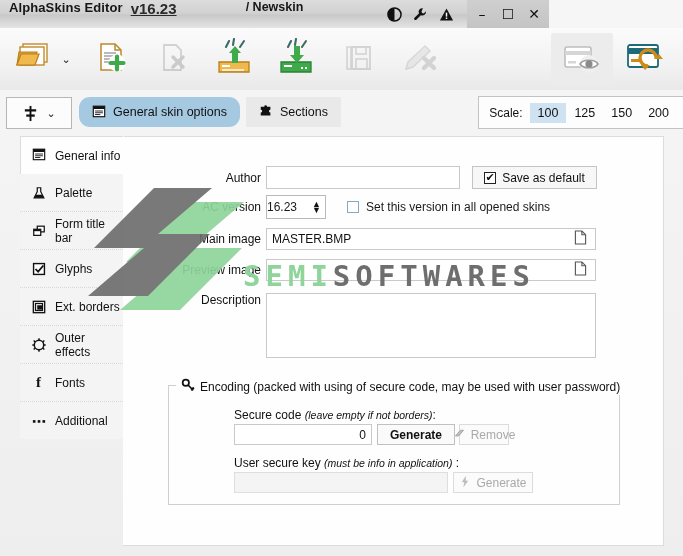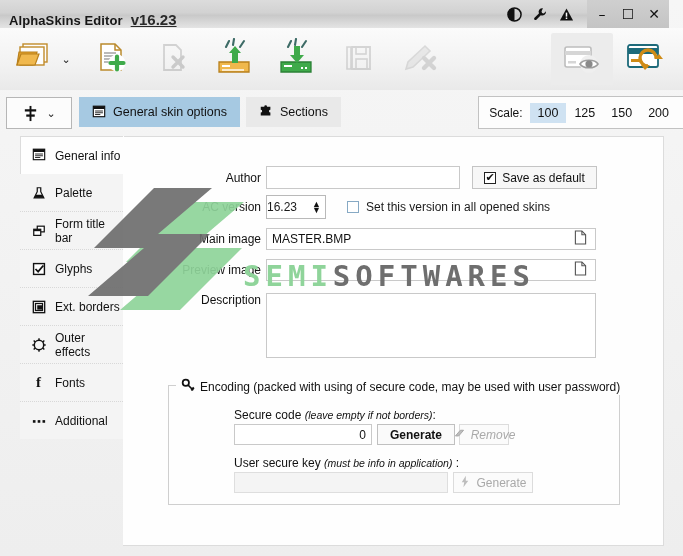--- a/index.html
+++ b/index.html
@@ -7,23 +7,23 @@
     width:683px;height:556px;overflow:hidden;
     font-family:"Liberation Sans", sans-serif;
     font-size:12px;color:#1a1a1a;
     background:#f0f0f0;
     -webkit-font-smoothing:antialiased;
   }
   #app{position:relative;width:683px;height:556px;overflow:hidden;
     background:linear-gradient(180deg,#f6f6f6 0%,#eeeeee 100%);}
 
   
-  .titlebar{position:absolute;left:0;top:0;width:669px;height:28px;
+  .titlebar{position:absolute;left:0;top:0;width:549px;height:28px;
     background:linear-gradient(180deg,#dcdcdc 0%,#d2d2d2 45%,#c9c9c9 55%,#e4e4e4 100%);
-    display:flex;align-items:flex-end;}
+    display:flex;align-items:flex-start;}
   .tb-title{font-size:13px;font-weight:bold;color:#161616;margin-left:9px;letter-spacing:.1px;}
   .tb-ver{font-size:15px;font-weight:bold;color:#2a2a2a;margin-left:8px;
     text-decoration:underline;}
   .tb-doc{position:absolute;left:0;right:0;text-align:center;font-size:12.5px;
     font-weight:bold;color:#161616;pointer-events:none;}
   .tb-right{margin-left:auto;display:flex;align-items:center;height:28px;z-index:2;}
   .tb-ico{width:26px;height:28px;display:flex;align-items:center;justify-content:center;
     cursor:default;}
   .winbtns{display:flex;align-items:center;height:28px;margin-left:8px;
     background:linear-gradient(180deg,#cfcfcf,#c4c4c4);padding:0 2px;}
@@ -44,21 +44,21 @@
     display:flex;align-items:center;justify-content:center;}
   .chev{margin-left:2px;font-size:11px;color:#222;}
 
   
   .tabstrip{position:absolute;left:0;top:96px;width:683px;height:34px;}
   .dropbtn{position:absolute;left:6px;top:1px;width:64px;height:30px;
     background:#fcfcfc;border:1px solid #b6b6b6;
     display:flex;align-items:center;justify-content:center;gap:5px;}
   .tab{position:absolute;top:1px;height:30px;display:flex;align-items:center;
     gap:7px;padding:0 13px;font-size:12.5px;color:#111;}
-  .tab.sel{background:#a6c9e2;}
+  .tab.sel{background:#a6c9e2;border-radius:11px;}
   .tab.unsel{background:#e9e9e9;}
   .scalebox{position:absolute;right:0;top:0;height:31px;
     background:#fdfdfd;border:1px solid #c2c2c2;border-right:none;
     display:flex;align-items:center;gap:0;padding-left:10px;}
   .scalelbl{font-size:12px;color:#111;margin-right:7px;}
   .scaleopt{font-size:12.5px;color:#111;padding:3px 8px;}
   .scaleopt.on{background:#cfe2f2;}
 
   
   .sidebar{position:absolute;left:20px;top:136px;width:103px;height:300px;}
@@ -115,20 +115,21 @@
     letter-spacing:5px;font-family:"DejaVu Sans Mono",monospace;}
 </style>
 </head>
 <body>
 
 <div id="app">
 
   <div class="titlebar">
     <span class="tb-title">AlphaSkins Editor</span>
     <span class="tb-ver">v16.23</span>
+    <span class="tb-doc">/ Newskin</span>
 
     <div class="tb-right">
       <div class="tb-ico">
         <svg width="15" height="15" viewBox="0 0 16 16">
             <circle cx="8" cy="8" r="7" fill="none" stroke="#111" stroke-width="1.6"></circle>
             <path d="M8 1 A7 7 0 0 0 8 15 Z" fill="#111"></path>
           </svg>
       </div>
       <div class="tb-ico">
         <svg width="15" height="15" viewBox="0 0 16 16">
@@ -461,21 +462,21 @@
 
   <div style="position:absolute;left:234px;top:408px;" class="sublbl">
     <span>Secure code </span><i>(leave empty if not borders)</i><span>:</span>
   </div>
   <div class="finput" style="position:absolute;left:234px;top:424px;width:138px;height:21px;justify-content:flex-end;">
     <span>0</span>
   </div>
   <div class="gbtn" style="position:absolute;left:377px;top:424px;width:78px;height:21px;">
     <span>Generate</span>
   </div>
-  <div class="gbtn dis" style="position:absolute;left:459px;top:424px;width:50px;height:21px;font-style:italic;">
+  <div class="gbtn dis" style="position:absolute;left:459px;top:424px;width:50px;height:21px;">
     <span>
       <svg width="13" height="13" viewBox="0 0 16 16">
           <path d="M3 11l6-7h4l-6 7z" fill="#bdbdbd" stroke="#a8a8a8" stroke-width="1.2"></path>
         </svg>
     </span>
     <span>Remove</span>
   </div>
 
   <div style="position:absolute;left:234px;top:456px;" class="sublbl">
     <span>User secure key </span><i>(must be info in application)</i><span> :</span>

